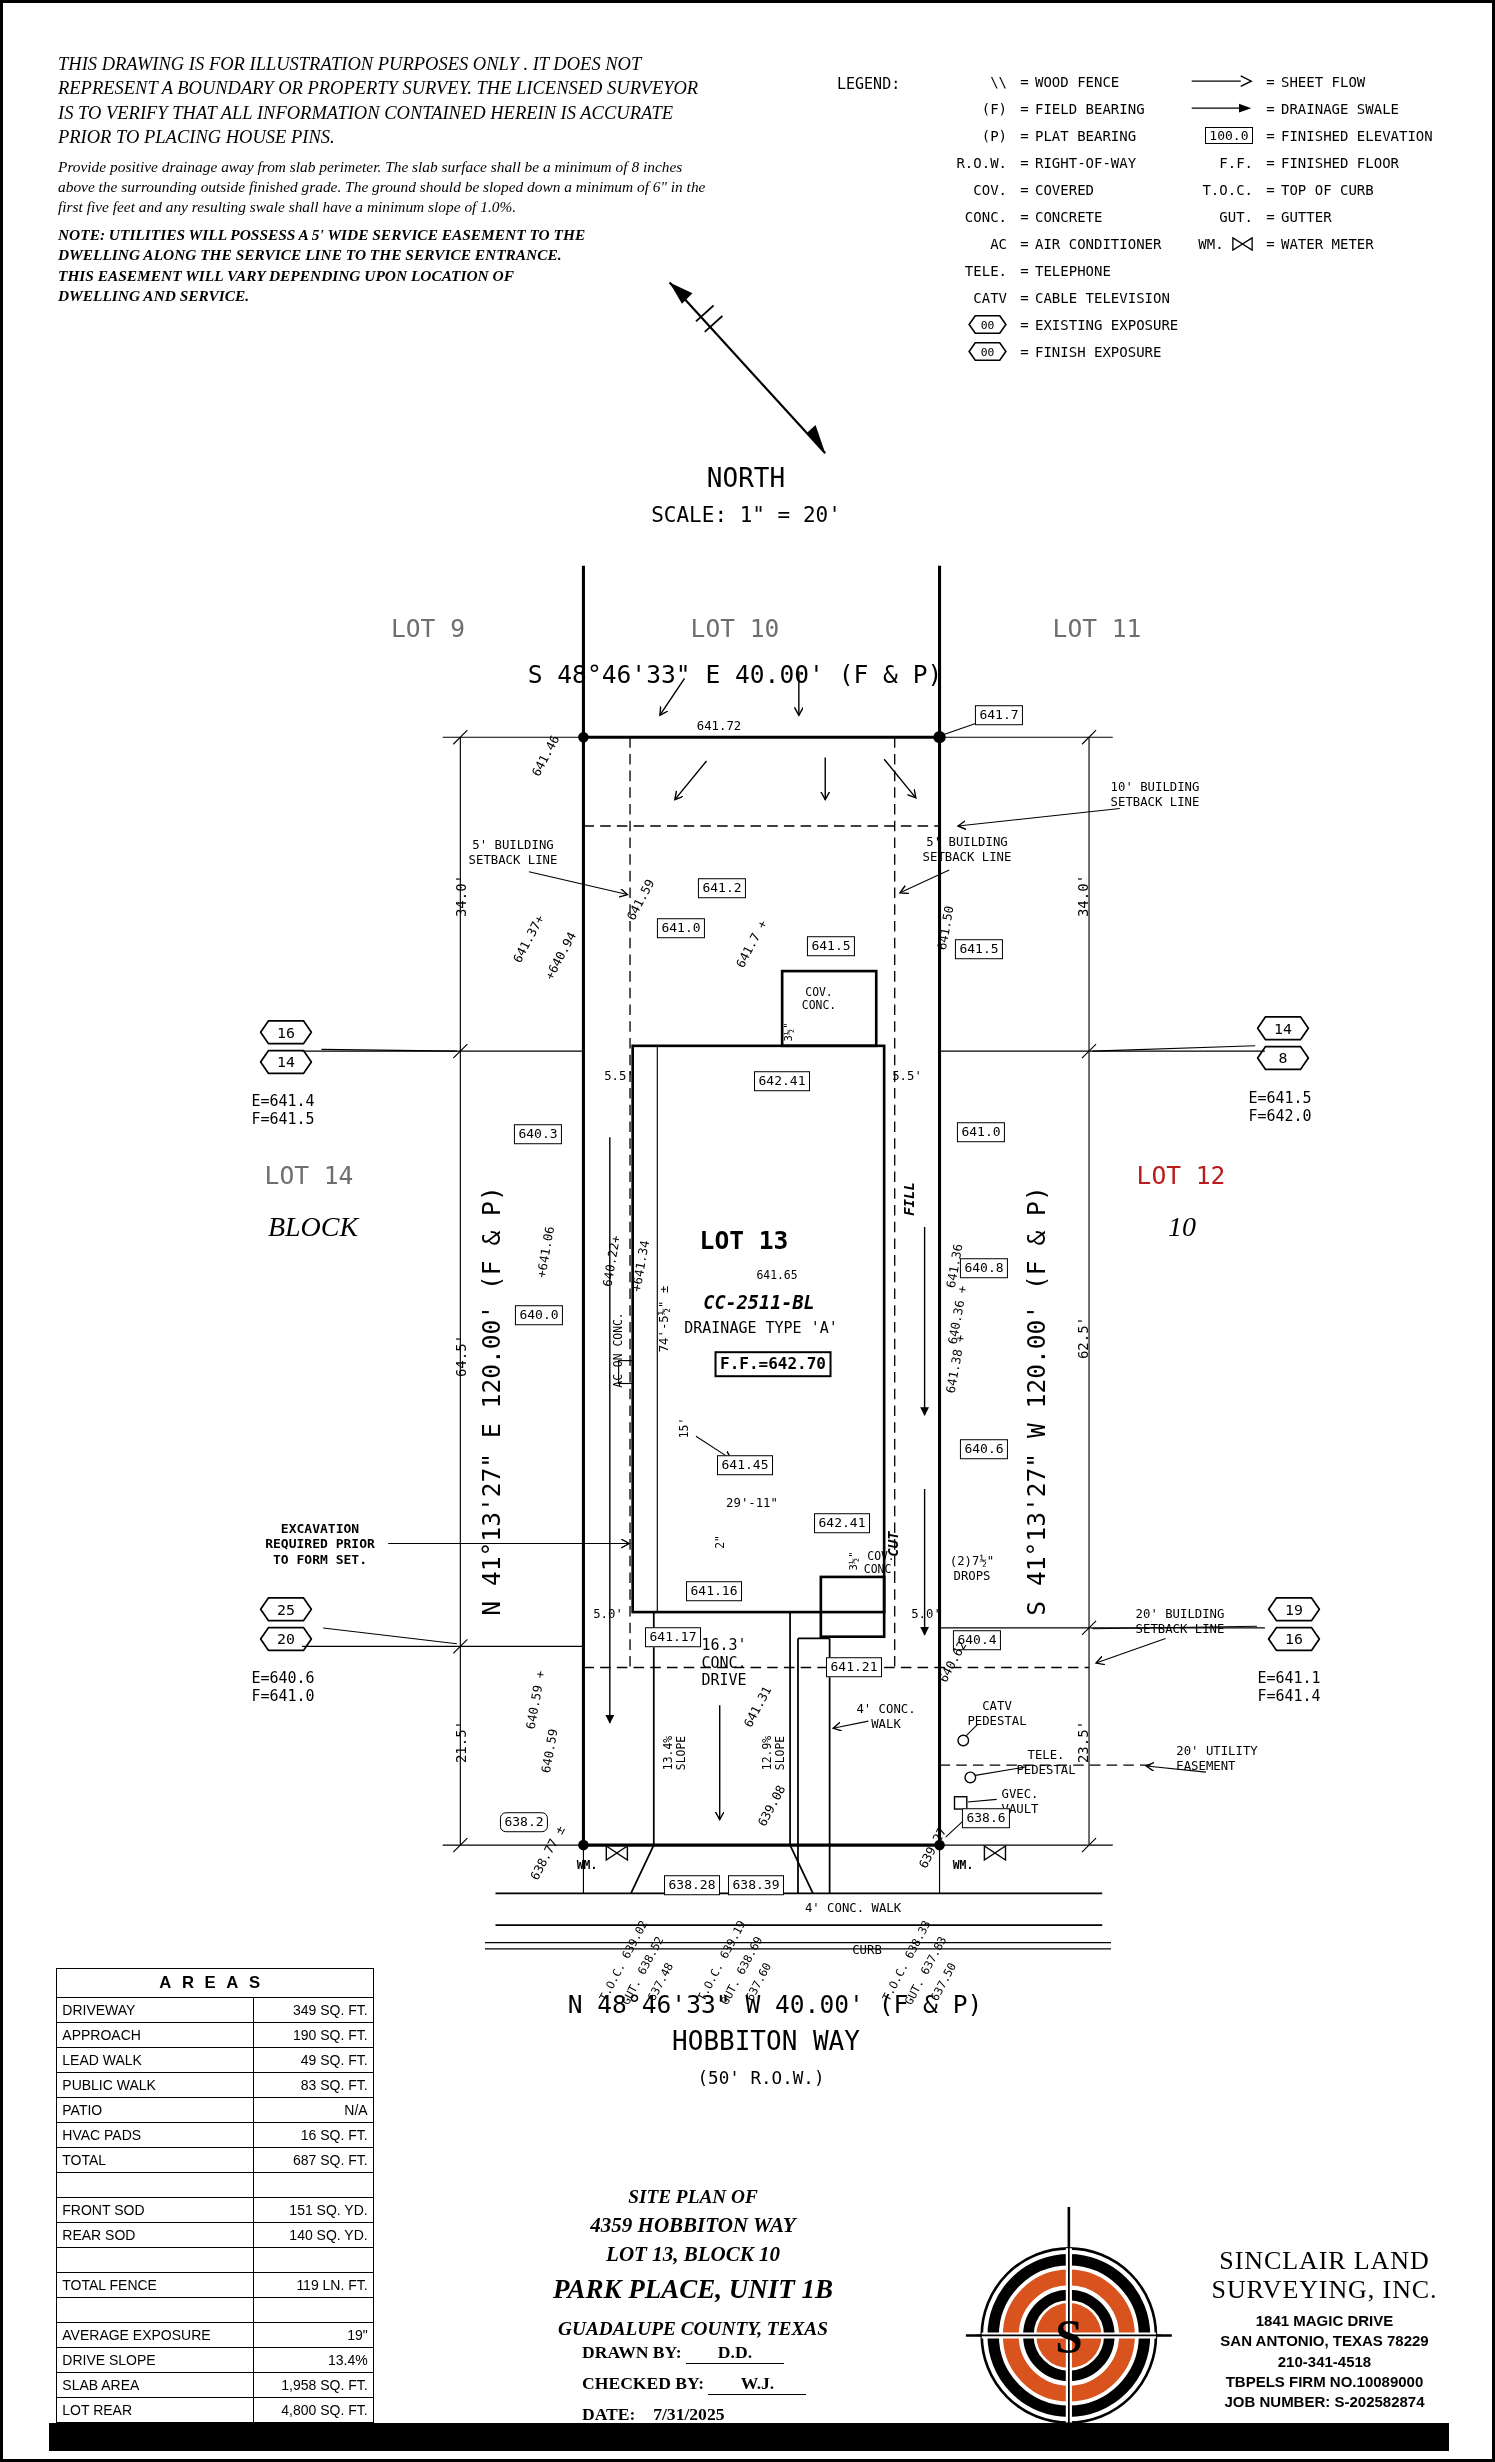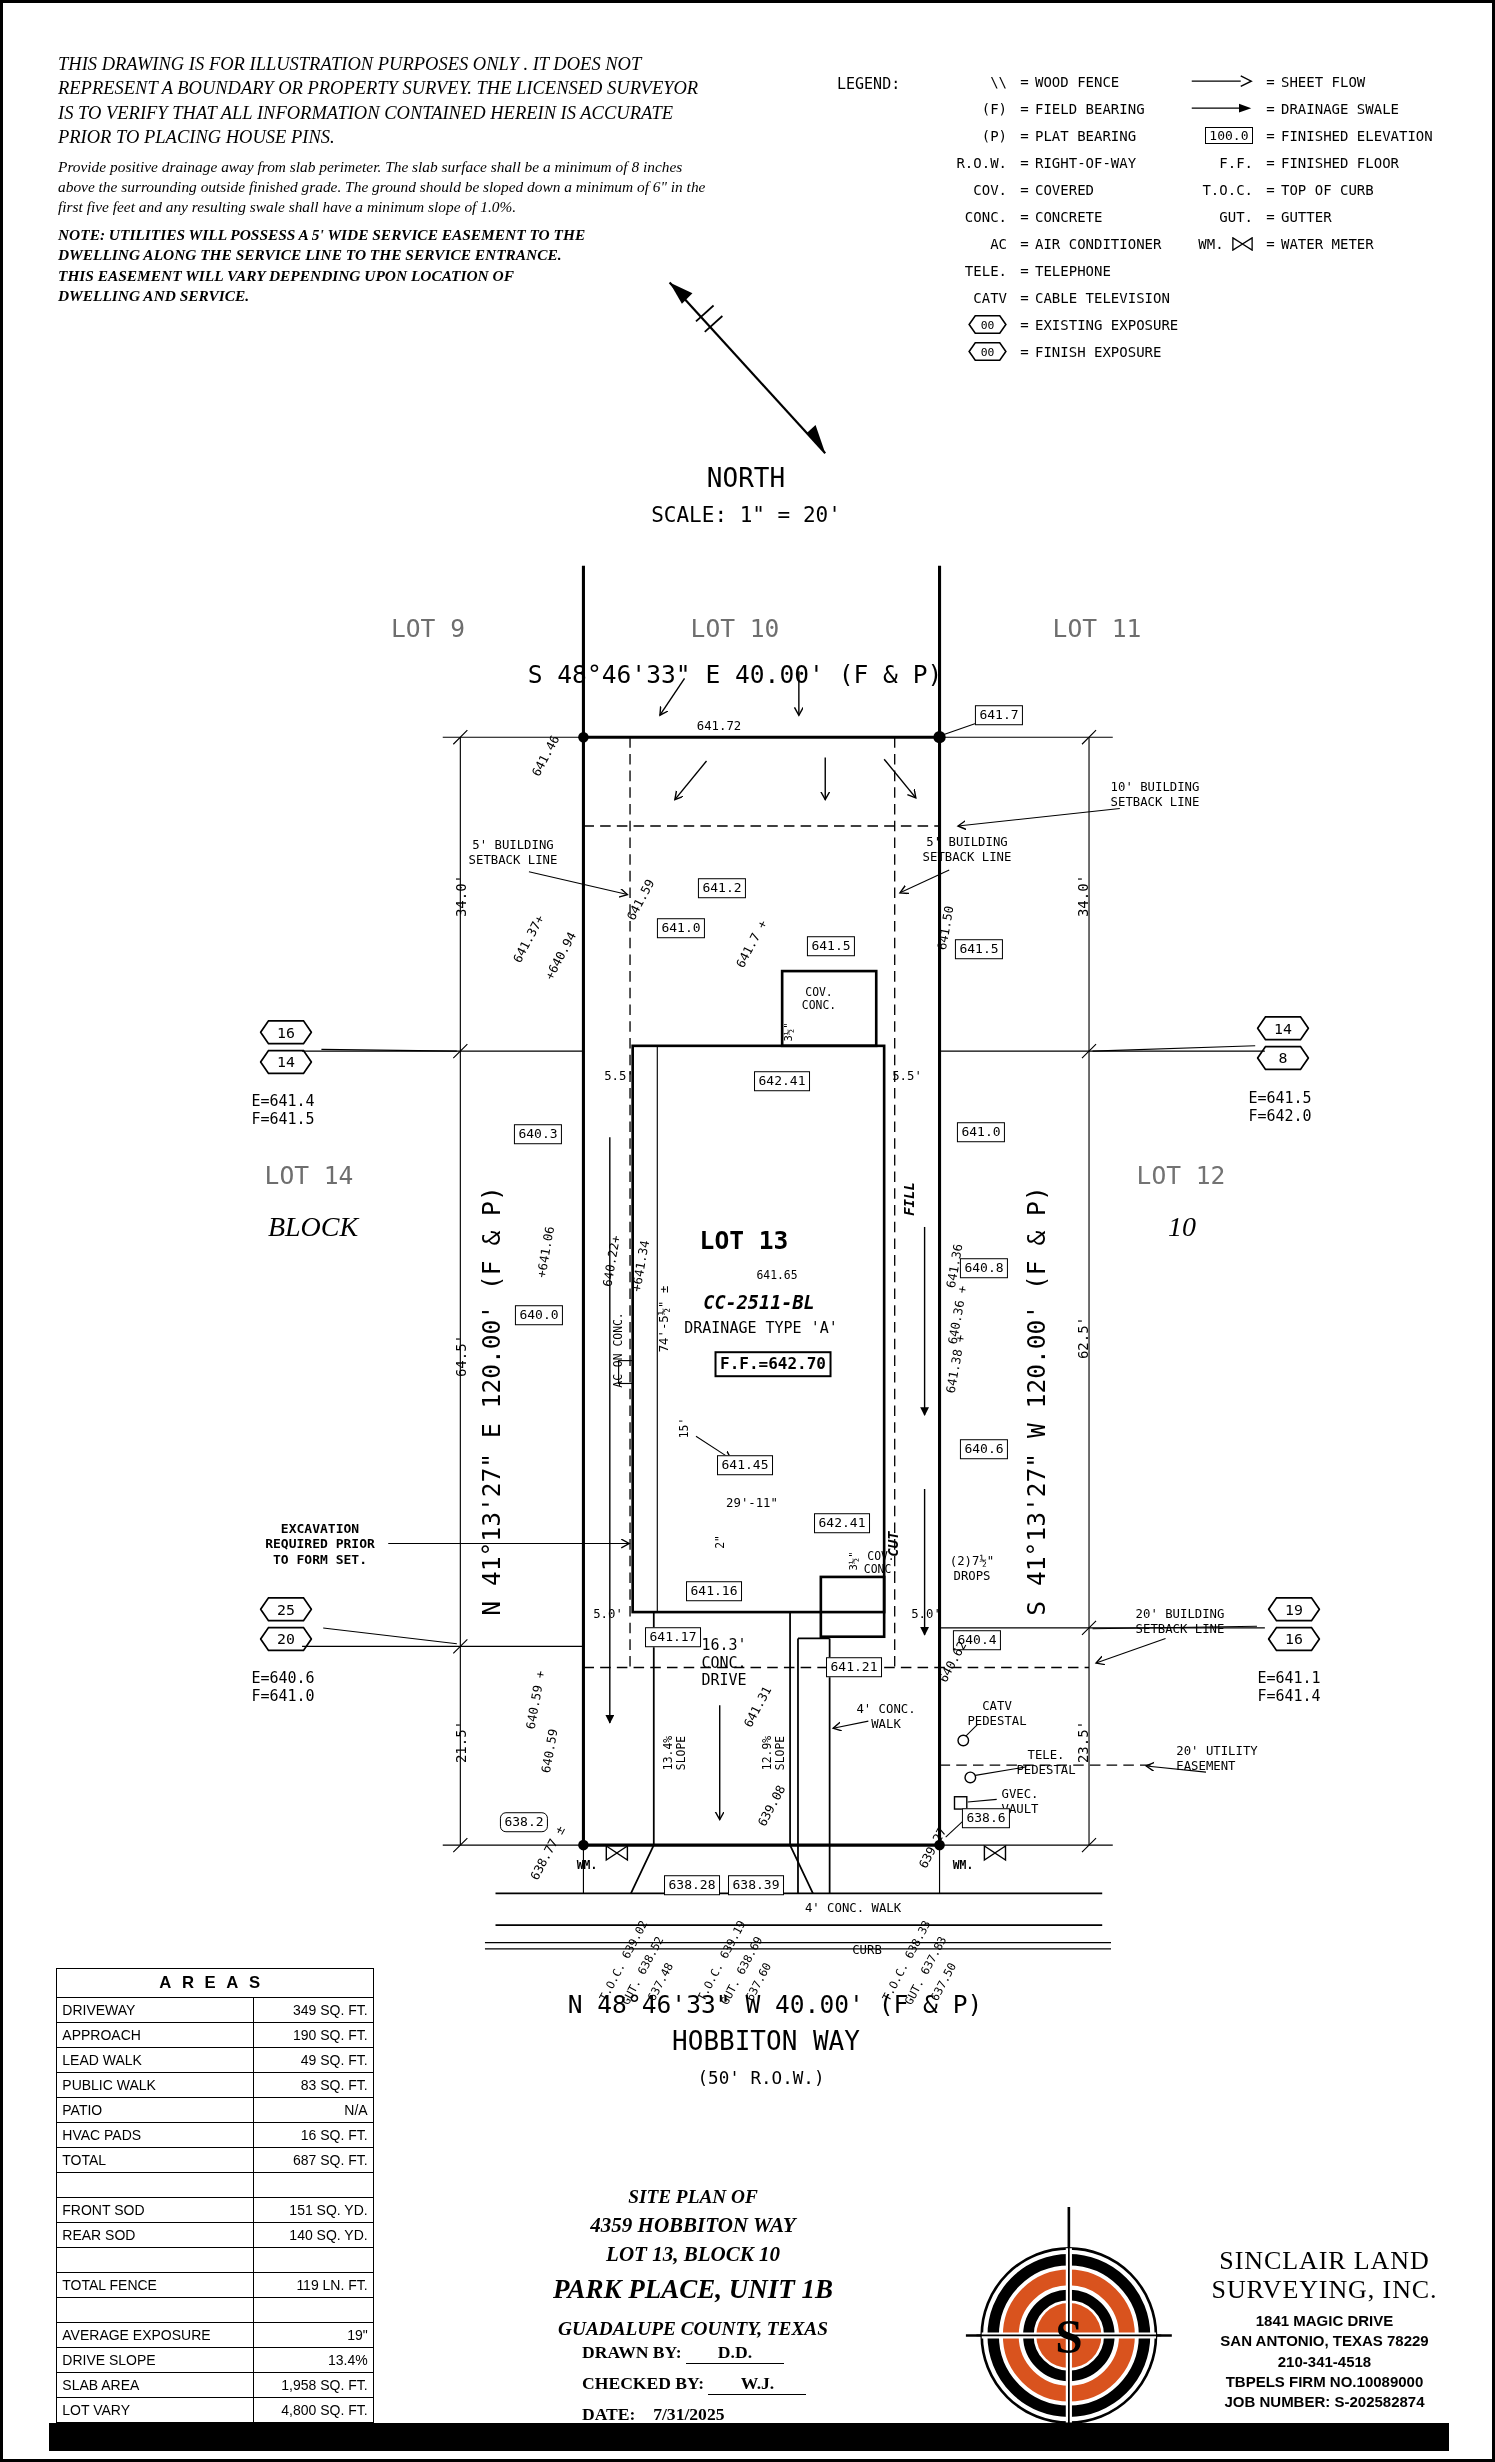--- a/index.html
+++ b/index.html
@@ -334,21 +334,21 @@
     <text x="30" y="54" text-anchor="middle" font-size="17">8</text>
         </svg></div>
       <div class="ann" style="left: 1277px; top: 1105px; font-size: 15px; text-align: left; transform: translate(-50%, -50%);">E=641.5
 F=642.0</div>
       <div class="ann" style="left: 616px; top: 1073px; font-size: 12.3px; transform: translate(-50%, -50%);">5.5'</div>
       <div class="ann" style="left: 904px; top: 1073px; font-size: 12.3px; transform: translate(-50%, -50%);">5.5'</div>
       <div class="ann box" style="left: 779px; top: 1078px; transform: translate(-50%, -50%);">642.41</div>
       <div class="ann box" style="left: 535px; top: 1131px; transform: translate(-50%, -50%);">640.3</div>
       <div class="ann box" style="left: 978px; top: 1129px; transform: translate(-50%, -50%);">641.0</div>
       <div class="ann" style="left: 306px; top: 1173px; font-size: 24.6px; color: rgb(110, 110, 110); transform: translate(-50%, -50%);">LOT 14</div>
-      <div class="ann" style="left: 1178px; top: 1173px; font-size: 24.6px; color: #737373; transform: translate(-50%, -50%);">LOT 12</div>
+      <div class="ann" style="left: 1178px; top: 1173px; font-size: 24.6px; color: #b91c1c; transform: translate(-50%, -50%);">LOT 12</div>
       <div class="ann" style="left: 310px; top: 1224px; font-size: 28px; font-style: italic; font-family: &quot;Liberation Serif&quot;, serif; transform: translate(-50%, -50%);">BLOCK</div>
       <div class="ann" style="left: 1179px; top: 1224px; font-size: 28px; font-style: italic; font-family: &quot;Liberation Serif&quot;, serif; transform: translate(-50%, -50%);">10</div>
       <div class="ann" style="left: 489px; top: 1398px; font-size: 24.6px; transform: translate(-50%, -50%) rotate(-90deg);">N 41°13'27" E 120.00' (F &amp; P)</div>
       <div class="ann" style="left: 1034px; top: 1398px; font-size: 24.6px; transform: translate(-50%, -50%) rotate(-90deg);">S 41°13'27" W 120.00' (F &amp; P)</div>
       <div class="ann" style="left: 906px; top: 1196px; font-size: 14px; font-weight: bold; font-style: italic; transform: translate(-50%, -50%) rotate(-90deg);">FILL</div>
       <div class="ann" style="left: 741px; top: 1238px; font-size: 24.6px; font-weight: bold; transform: translate(-50%, -50%);">LOT 13</div>
       <div class="ann" style="left: 774px; top: 1273px; font-size: 11.4px; transform: translate(-50%, -50%);">641.65</div>
       <div class="ann" style="left: 756px; top: 1300px; font-size: 18.5px; font-weight: bold; font-style: italic; transform: translate(-50%, -50%);">CC-2511-BL</div>
       <div class="ann" style="left: 758px; top: 1326px; font-size: 15px; transform: translate(-50%, -50%);">DRAINAGE TYPE 'A'</div>
       <div class="ann box" style="left: 770px; top: 1361px; font-size: 16px; font-weight: bold; border-width: 2.6px; transform: translate(-50%, -50%);">F.F.=642.70</div>
@@ -517,21 +517,21 @@
           </tr>
           <tr>
             <td>DRIVE SLOPE</td>
             <td class="val">13.4%</td>
           </tr>
           <tr>
             <td>SLAB AREA</td>
             <td class="val">1,958 SQ. FT.</td>
           </tr>
           <tr>
-            <td>LOT VARY</td>
+            <td>LOT REAR</td>
             <td class="val">4,800 SQ. FT.</td>
           </tr>
         </tbody>
       </table>
   </div>
 
   <div class="abs" id="titleblock">
     <div class="t1">SITE PLAN OF</div>
     <div class="t2">4359 HOBBITON WAY</div>
     <div class="t3">LOT 13, BLOCK 10</div>

